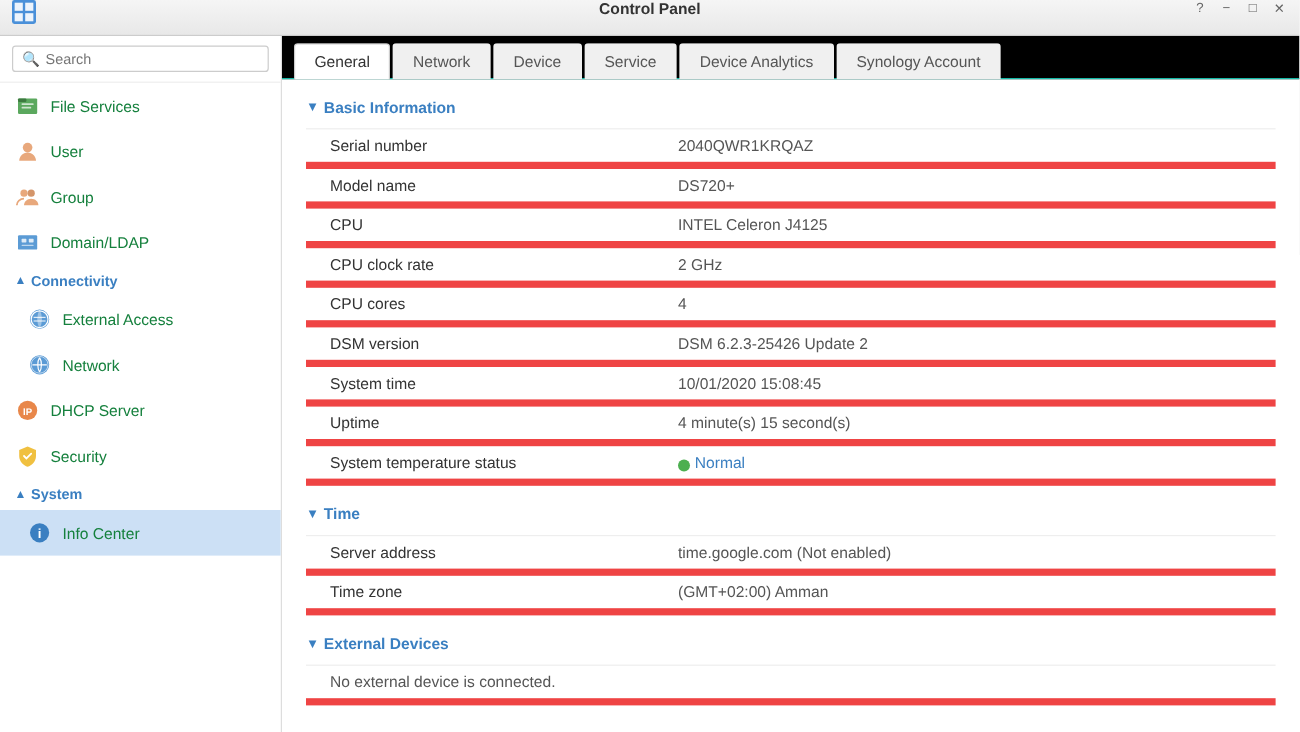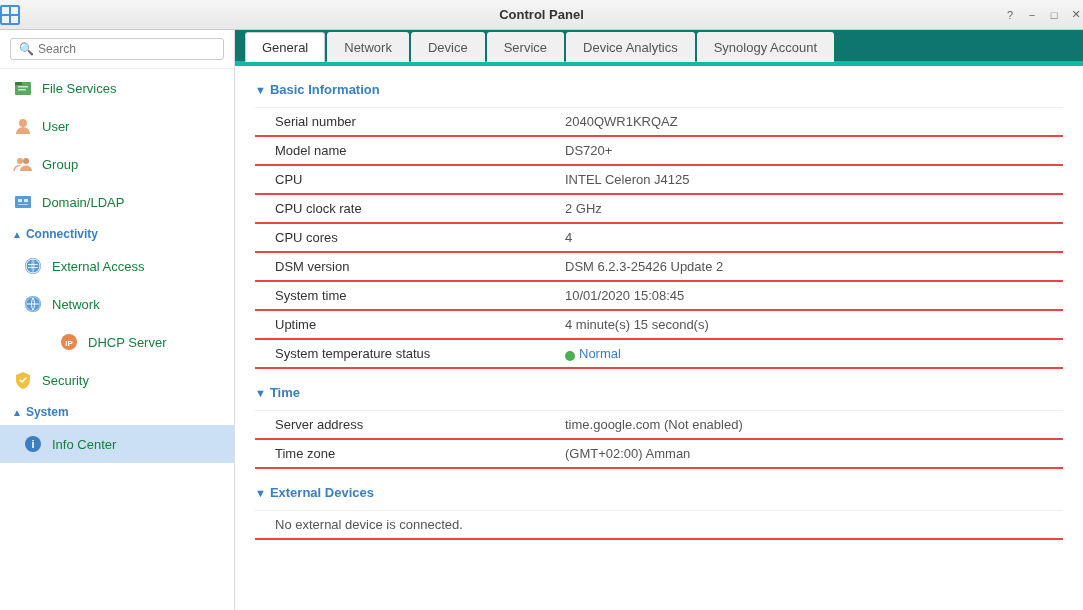--- a/index.html
+++ b/index.html
@@ -1,22 +1,22 @@
 <!DOCTYPE html>
 <html><head>
   <meta charset="utf-8">
   <style>
     * { box-sizing: border-box; margin: 0; padding: 0; }
     body { font-family: 'Segoe UI', Arial, sans-serif; font-size: 13px; background: #f0f0f0; width: 1083px; height: 610px; overflow: hidden; }
 
     
     .titlebar {
-      display: flex; align-items: center; justify-content: space-between;
+      display: flex; align-items: flex-start; justify-content: space-between;
       background: linear-gradient(to bottom, #f5f5f5, #e8e8e8);
-      border-bottom: 1px solid #ccc; padding: 0 0; height: 30px;
+      border-bottom: 1px solid #ccc; padding: 0 10px; height: 30px;
     }
     .titlebar-left { display: flex; align-items: center; gap: 6px; }
     .titlebar-icon { width: 20px; height: 20px; background: #4a90d9; border-radius: 2px; display: flex; align-items: center; justify-content: center; color: white; font-weight: bold; font-size: 11px; }
     .titlebar-title { font-size: 13px; font-weight: bold; color: #333; flex: 1; text-align: center; position: absolute; left: 0; right: 0; pointer-events: none; }
     .titlebar-controls { display: flex; align-items: center; gap: 8px; }
     .titlebar-btn { width: 14px; height: 14px; display: flex; align-items: center; justify-content: center; font-size: 11px; color: #666; cursor: pointer; }
 
     
     .main { display: flex; height: 580px; }
 
@@ -36,38 +36,38 @@
 
     .sidebar-section-header {
       display: flex; align-items: center; padding: 6px 12px; cursor: pointer; color: #3a7fc1; font-size: 12px; font-weight: bold;
     }
     .sidebar-section-header .chevron { margin-right: 4px; font-size: 10px; }
 
     
     .content { flex: 1; background: #fff; display: flex; flex-direction: column; overflow: hidden; }
 
     
-    .tabs { display: flex; border-bottom: 5px solid #14b8a6; background: #0f766e; padding: 0 10px; height: 36px; align-items: flex-end; }
+    .tabs { display: flex; border-bottom: 1px solid #14b8a6; background: #000000; padding: 0 10px; height: 36px; align-items: flex-end; }
     .tab {
       padding: 7px 16px; font-size: 13px; cursor: pointer; border: 1px solid transparent;
       border-bottom: none; margin-right: 2px; border-radius: 3px 3px 0 0; color: #555;
       background: #f0f0f0; position: relative; top: 1px;
     }
     .tab.active { background: #fff; border-color: #ccc; color: #333; font-weight: 500; border-bottom-color: #fff; }
 
     
     .panel { flex: 1; overflow-y: auto; padding: 16px 20px; }
 
     
     .section-header { display: flex; align-items: center; color: #3a7fc1; font-size: 13px; font-weight: bold; margin-bottom: 10px; cursor: pointer; }
     .section-header .chevron { margin-right: 4px; font-size: 11px; }
 
     
     .info-table { width: 100%; border-collapse: collapse; margin-bottom: 16px; }
-    .info-table tr { border-bottom: 2px solid #ef4444; }
+    .info-table tr { border-bottom: 6px solid #ef4444; }
     .info-table tr:first-child { border-top: 1px solid #eee; }
     .info-table td { padding: 6px 10px; vertical-align: middle; }
     .info-table td:first-child { color: #333; font-weight: 500; width: 300px; padding-left: 20px; }
     .info-table td:last-child { color: #555; }
 
     .highlighted-row { outline: 2px solid #e05252; outline-offset: -1px; }
     .highlighted-row td:first-child { font-weight: bold; }
 
     .link-value { color: #3a7fc1; }
     .status-normal { display: flex; align-items: flex-end; gap: 4px; }
@@ -175,21 +175,21 @@
       <div class="item-icon">
         <svg width="20" height="20" viewBox="0 0 20 20">
             <circle cx="10" cy="10" r="8" fill="#5b9bd5"></circle>
             <path d="M4 10h12M10 4c-2 3-2 9 0 12M10 4c2 3 2 9 0 12" stroke="white" stroke-width="1" fill="none"></path>
             <circle cx="10" cy="10" r="7" stroke="white" stroke-width="0.5" fill="none"></circle>
           </svg>
       </div>
       <span class="item-label">Network</span>
     </div>
 
-    <div class="sidebar-item" style="padding-left:12px;margin-left:46px;">
+    <div class="sidebar-item" style="padding-left:12px;">
       <div class="item-icon">
         <svg width="20" height="20" viewBox="0 0 20 20">
             <circle cx="10" cy="10" r="8" fill="#e8874a"></circle>
             <text x="10" y="14" text-anchor="middle" fill="white" font-size="8" font-weight="bold">IP</text>
           </svg>
       </div>
       <span class="item-label">DHCP Server</span>
     </div>
 
     <div class="sidebar-item" style="">

